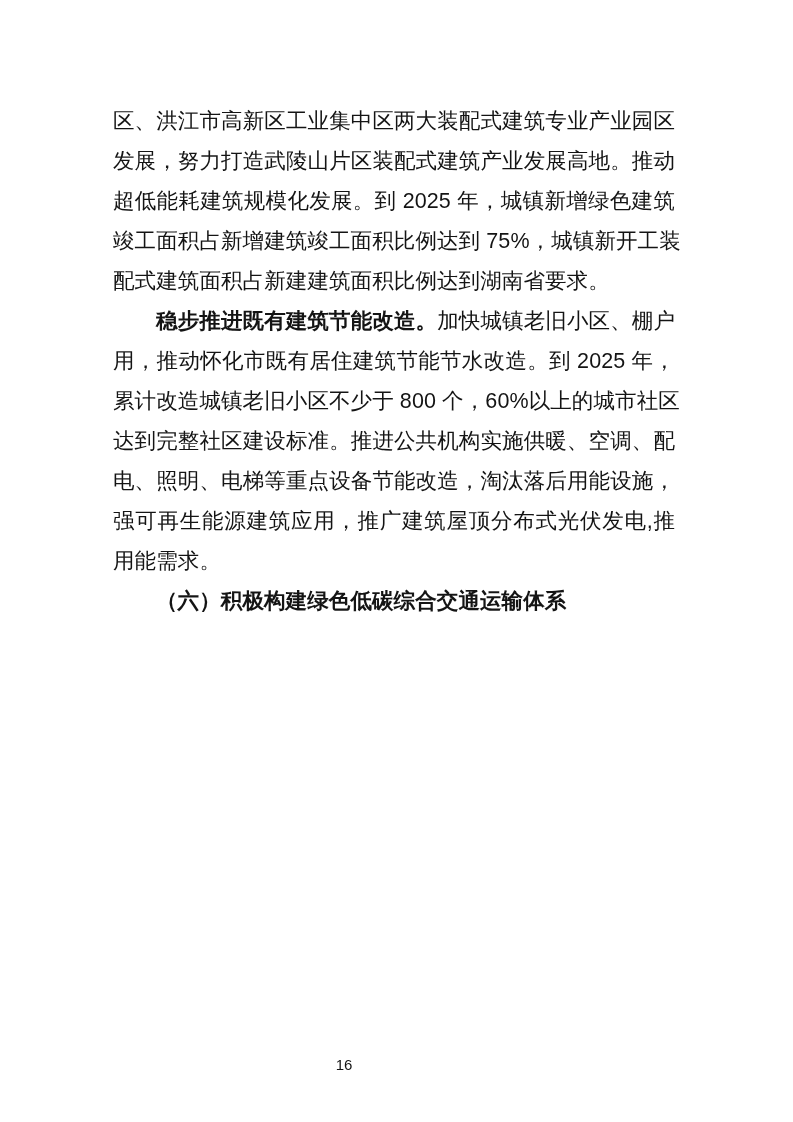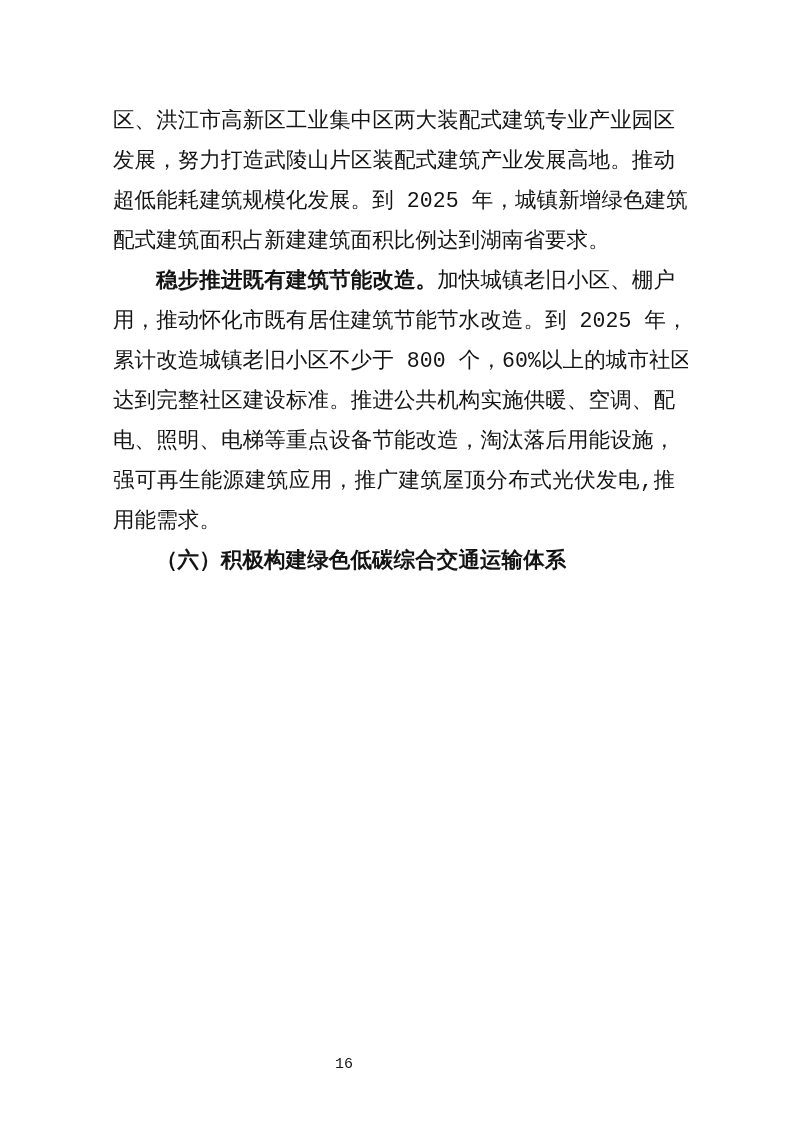--- a/index.html
+++ b/index.html
@@ -6,21 +6,21 @@
     margin: 0;
     padding: 0;
     background: #ffffff;
   }
   .page {
     position: relative;
     width: 688px;
     height: 1122px;
     background: #ffffff;
     overflow: hidden;
-    font-family: Liberation Mono, monospace;
+    font-family: Liberation Sans, sans-serif;
     color: #141414;
   }
   .content {
     position: absolute;
     left: 113px;
     top: 101px;
     width: 562px;
   }
   .line {
     height: 40px;
@@ -61,20 +61,21 @@
 </head>
 <body>
 
 <div class="page">
   <div class="content">
 
     <div class="para">
       <div class="line">区、洪江市高新区工业集中区两大装配式建筑专业产业园区</div>
       <div class="line">发展，努力打造武陵山片区装配式建筑产业发展高地。推动</div>
       <div class="line">超低能耗建筑规模化发展。到 2025 年，城镇新增绿色建筑</div>
+      <div class="line">竣工面积占新增建筑竣工面积比例达到 75%，城镇新开工装</div>
       <div class="line last">配式建筑面积占新建建筑面积比例达到湖南省要求。</div>
     </div>
 
     <div class="para">
       <div class="line indent"><span class="lead">稳步推进既有建筑节能改造。</span><span>加快城镇老旧小区、棚户</span></div>
       <div class="line">用，推动怀化市既有居住建筑节能节水改造。到 2025 年，</div>
       <div class="line">累计改造城镇老旧小区不少于 800 个，60%以上的城市社区</div>
       <div class="line">达到完整社区建设标准。推进公共机构实施供暖、空调、配</div>
       <div class="line">电、照明、电梯等重点设备节能改造，淘汰落后用能设施，</div>
       <div class="line">强可再生能源建筑应用，推广建筑屋顶分布式光伏发电,推</div>

